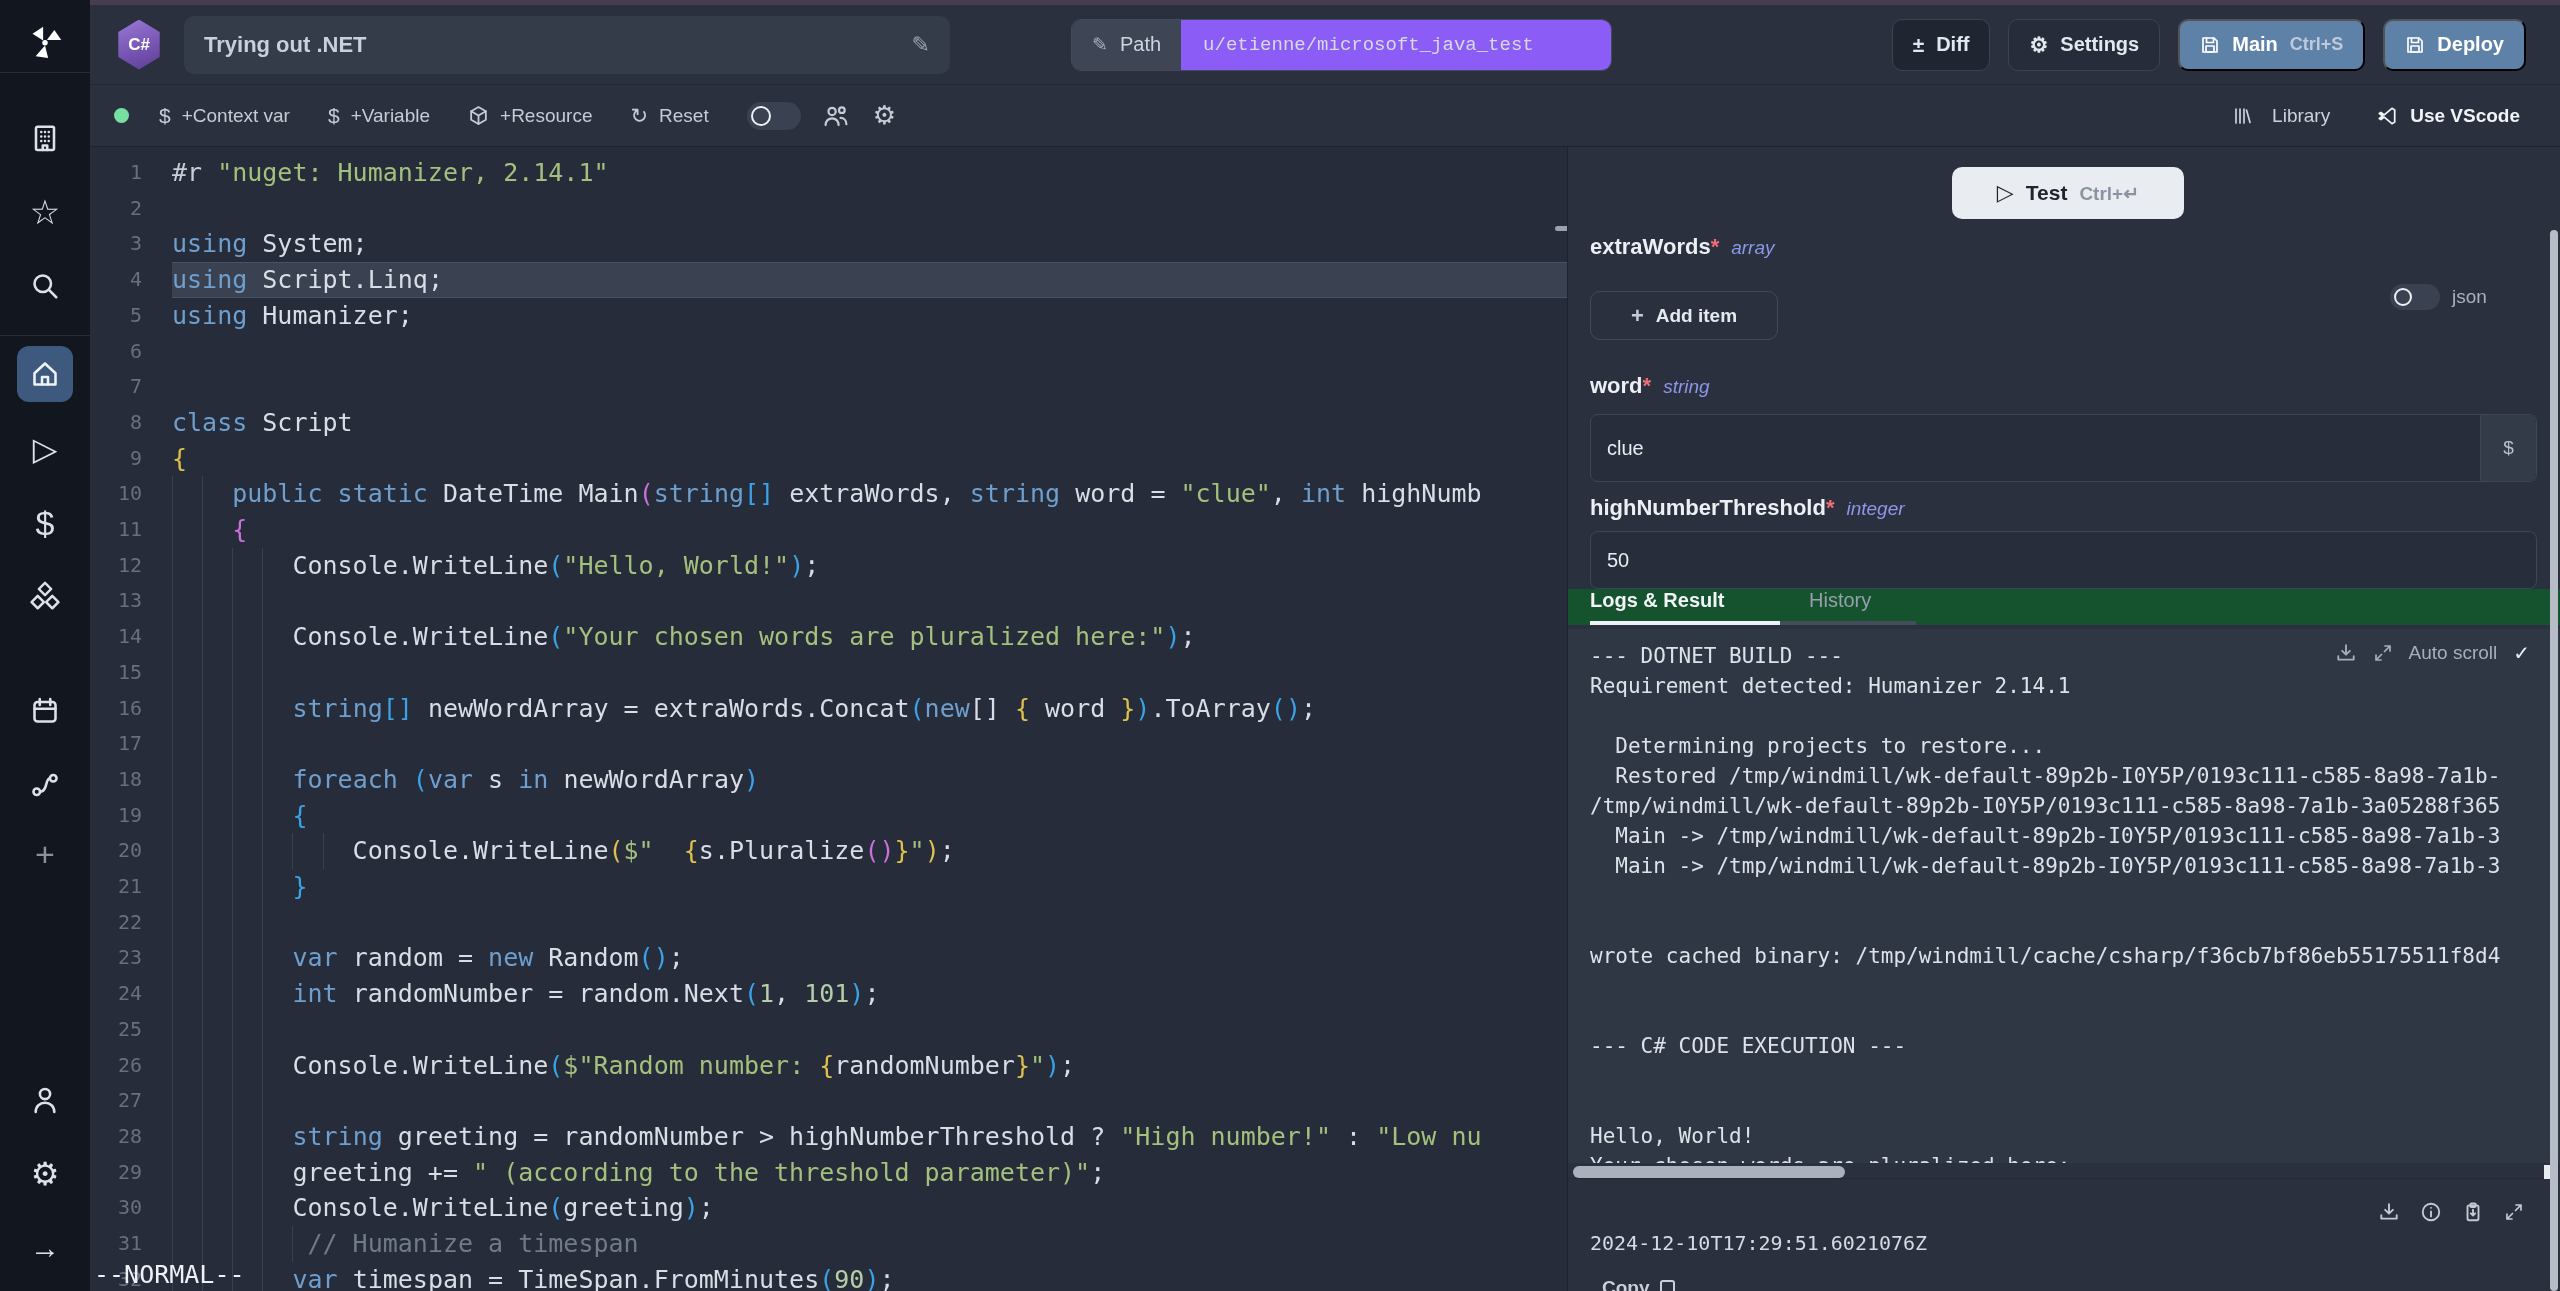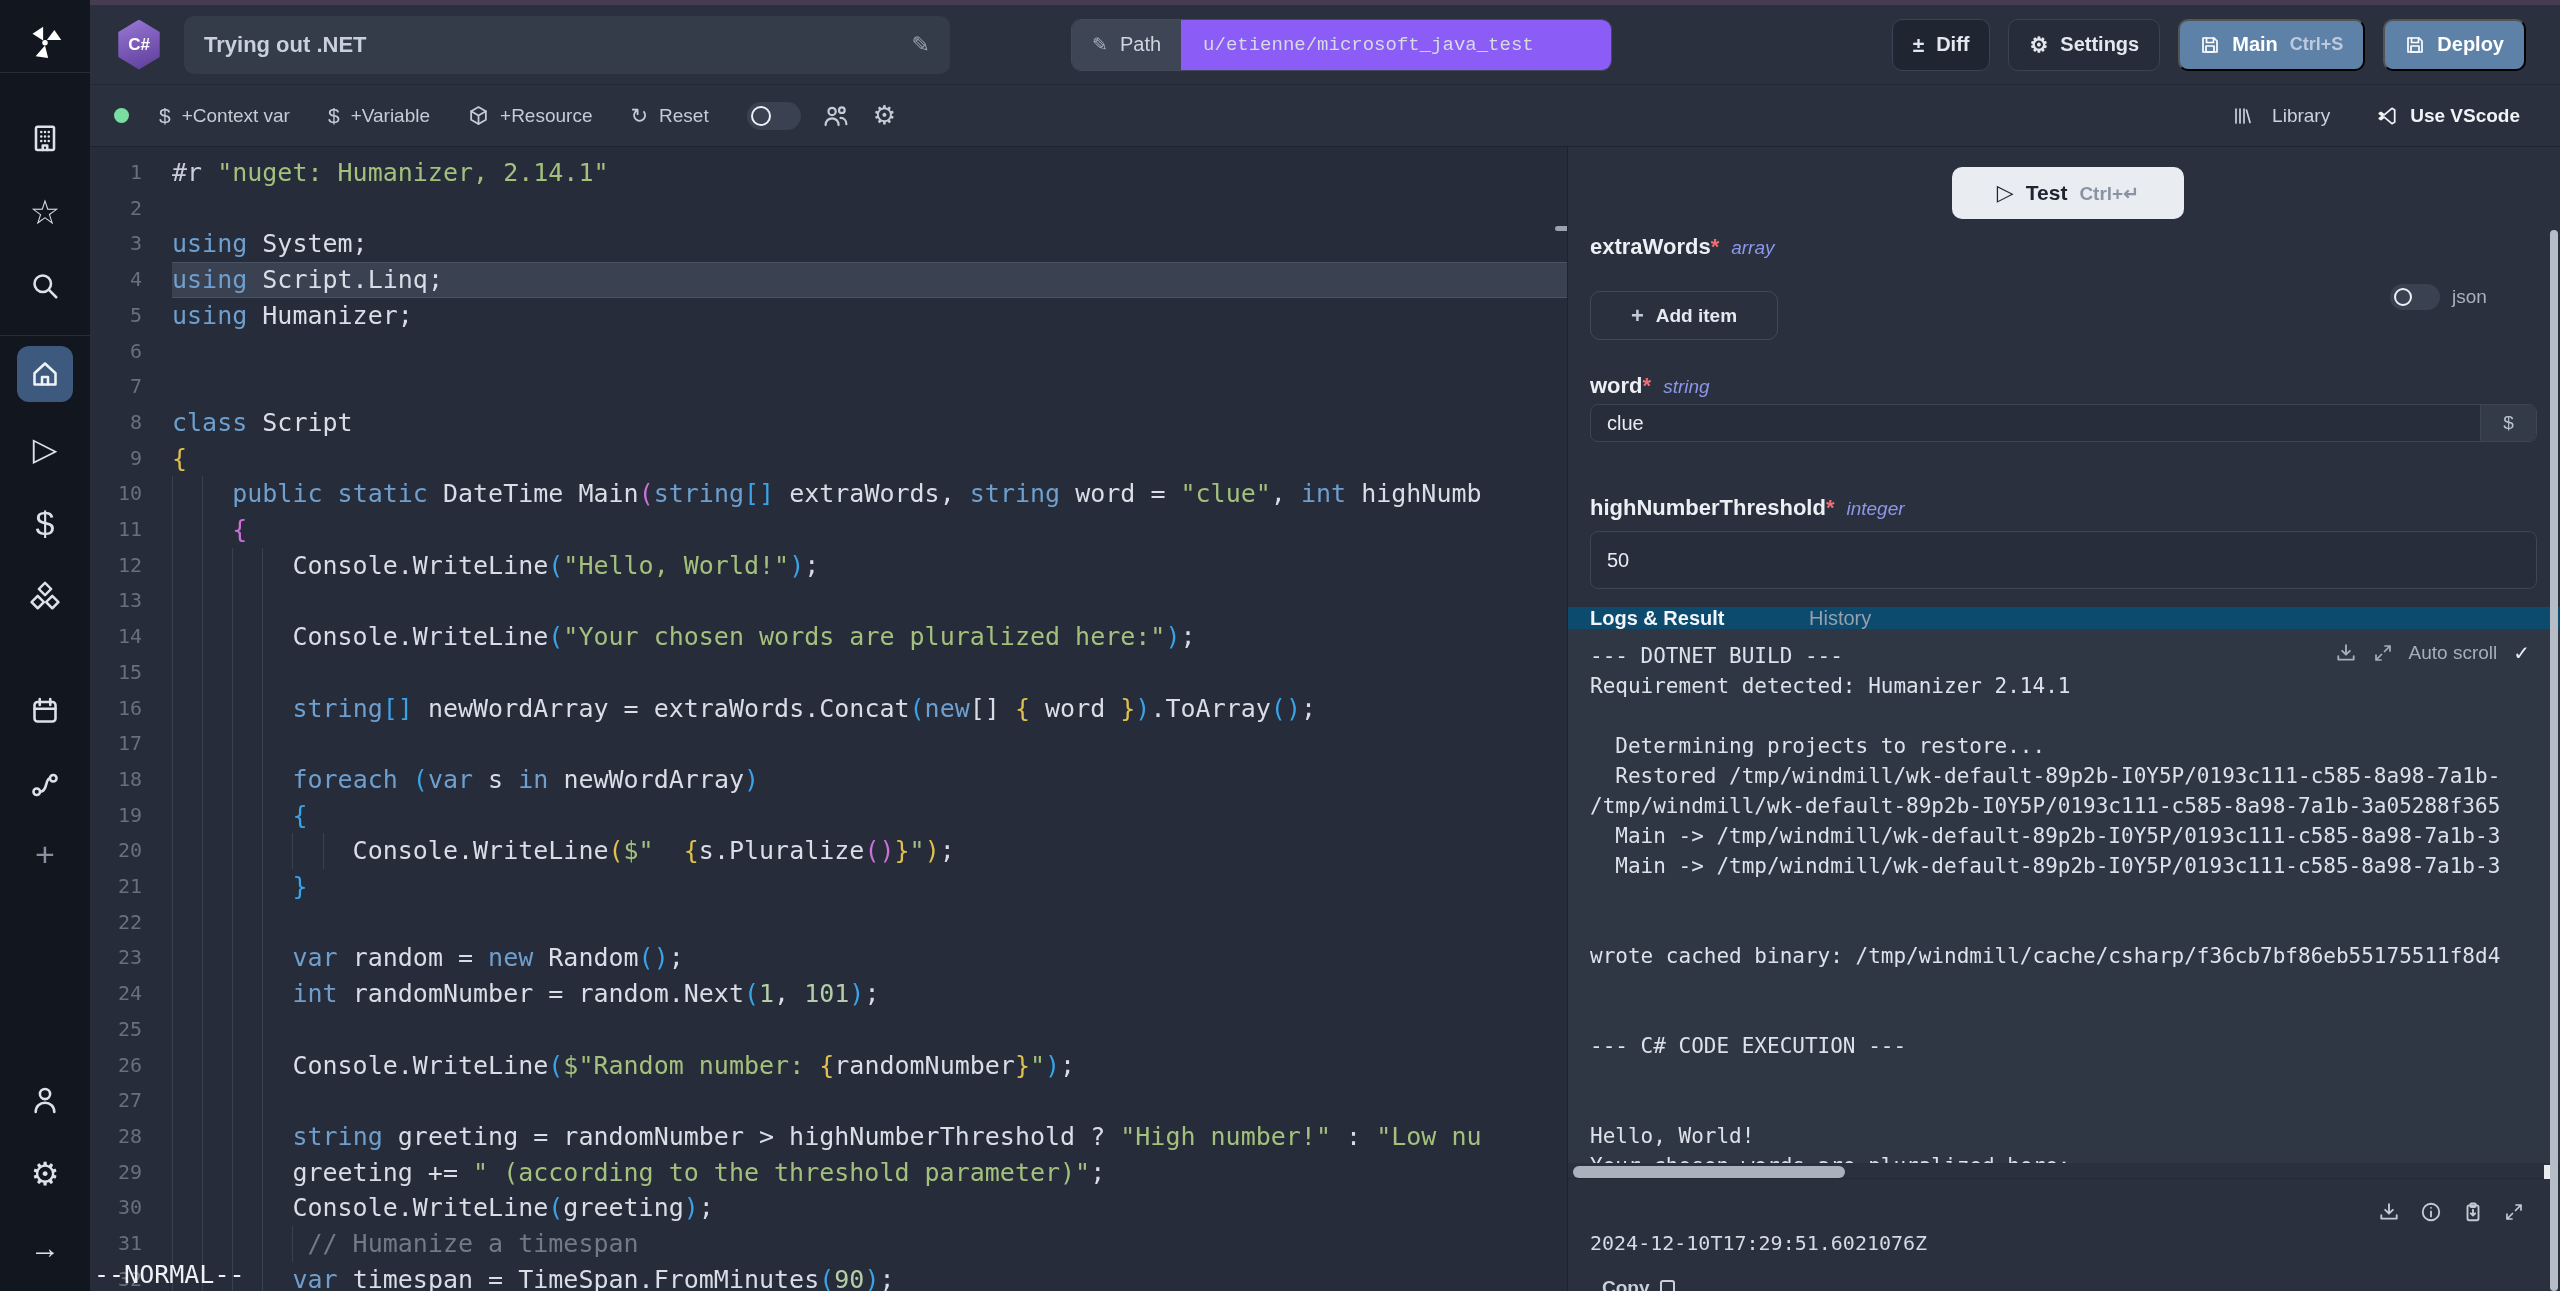--- a/index.html
+++ b/index.html
@@ -106,21 +106,21 @@
               color:#e6eaf0; font-size:19px; font-weight:600; cursor:pointer; }
   .json-row { position:absolute; left:822px; top:137px; display:flex; align-items:center; gap:12px; }
   .json-row .toggle { margin:0; width:50px; height:26px; }
   .json-row .toggle .knob { width:18px; height:18px; }
   .json-row .jl { color:#aab1bd; font-size:19px; }
   .inp { position:absolute; left:22px; width:947px; background:#272d3a; border:1px solid #3e4554;
          border-radius:8px; display:flex; align-items:center; overflow:hidden; }
   .inp .val { flex:1; padding-left:16px; font-size:20px; color:#e8ecf2; }
   .inp .adorn { width:56px; align-self:stretch; background:#333a48; border-left:1px solid #3e4554;
                 display:flex; align-items:center; justify-content:center; color:#b9c1cf; font-size:19px; cursor:pointer; }
-  .tabs { position:absolute; left:0; top:460px; width:100%; height:36px; background:#0c4a6e; }
+  .tabs { position:absolute; left:0; top:442px; width:100%; height:36px; background:#14532d; }
   .tab { position:absolute; top:0; font-size:20px; cursor:pointer; }
   .tab.active { left:22px; color:#f2f4f8; font-weight:600; }
   .tab.inactive { left:241px; color:#98a0ad; }
   .tab-track { position:absolute; left:22px; bottom:0; width:326px; height:4px; background:#454d5c; }
   .tab-active-bar { position:absolute; left:22px; bottom:0; width:190px; height:4px; background:#eef1f5; }
   .logs { position:absolute; left:0; top:482px; width:100%; height:534px; background:#2f3644;
           padding:12px 3px 0 22px; font-family:"DejaVu Sans Mono", monospace; font-size:21px;
           line-height:30px; color:#dde2ea; white-space:pre; overflow:hidden; }
   .logline { min-height:30px; }
   .logs-tools { position:absolute; top:494px; right:30px; display:flex; align-items:center; gap:16px;
@@ -366,21 +366,21 @@
       </div>
       <div class="add-item">
         <span style="font-size:22px;color:#c6ccd6">+</span>
         <span>Add item</span>
       </div>
 
       <div class="field-label" style="top:226px">
         <span><span class="nm">word</span><span class="req">*</span></span>
         <span class="ty">string</span>
       </div>
-      <div class="inp" style="top:257px;height:38px">
+      <div class="inp" style="top:267px;height:68px">
         <span class="val">clue</span>
         <span class="adorn">$</span>
       </div>
 
       <div class="field-label" style="top:348px">
         <span><span class="nm">highNumberThreshold</span><span class="req">*</span></span>
         <span class="ty">integer</span>
       </div>
       <div class="inp" style="top:384px;height:58px">
         <span class="val">50</span>

